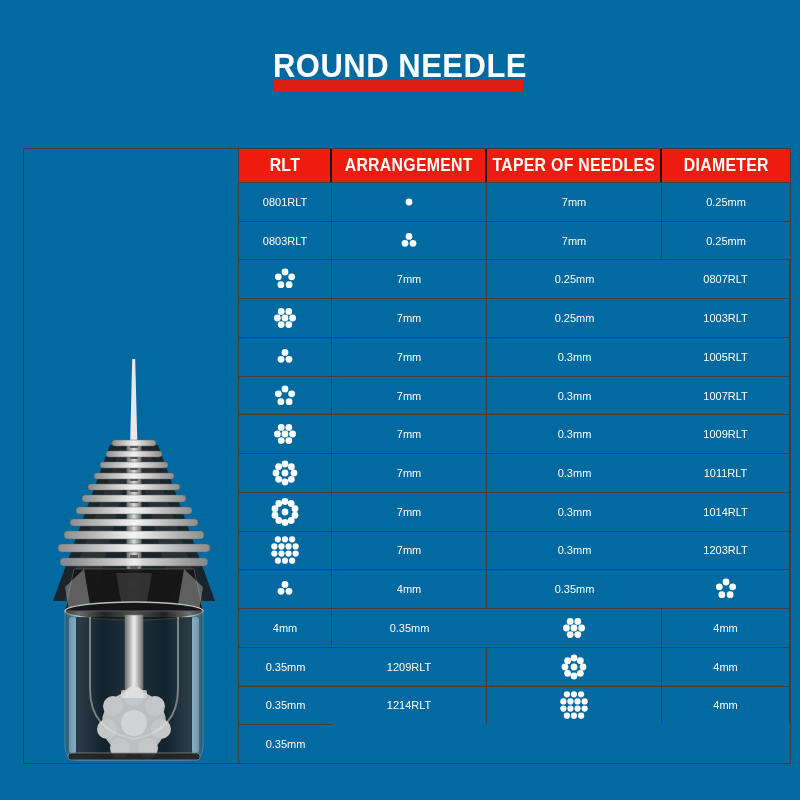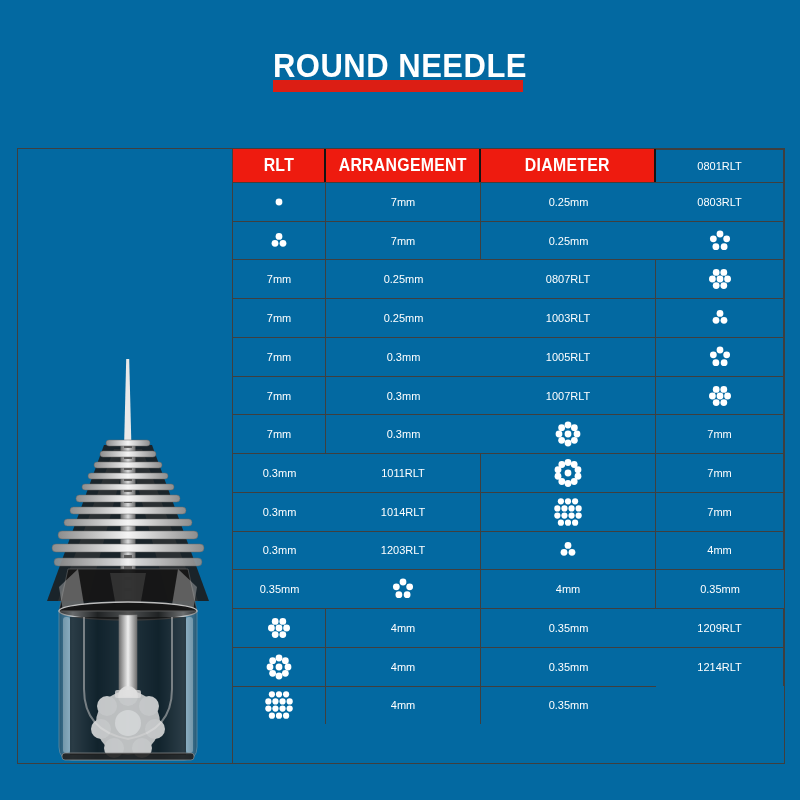--- a/index.html
+++ b/index.html
@@ -7,21 +7,21 @@
         font-family:"Liberation Sans",sans-serif;color:#fff;}
 
   
   .page-title{position:absolute;top:48px;left:0;width:100%;text-align:center;
     font-weight:bold;font-size:31px;letter-spacing:.5px;color:#fff;z-index:2;
     text-transform:uppercase;transform:scaleY(1.06);}
   .title-underline{position:absolute;top:80px;left:273px;width:250px;height:12px;
     background:#dc1e14;z-index:1;}
 
   
-  .frame{position:absolute;left:17px;top:148px;width:768px;height:616px;
+  .frame{position:absolute;left:23px;top:148px;width:768px;height:616px;
     border:1px solid #3f3f3f;display:flex;box-sizing:border-box;}
   .cartridge-pane{width:214px;position:relative;flex:none;}
   .cartridge-pane svg{position:absolute;left:0;bottom:0;}
 
   
   .data-table{flex:1;display:grid;
     grid-template-columns:93px 155px 175px 1fr;
     grid-template-rows:33px repeat(15,1fr);
     border-left:1px solid #3f3f3f;box-sizing:border-box;}
   .hcell{background:#ee1b0f;color:#fff;font-weight:bold;font-size:16.5px;
@@ -125,20 +125,23 @@
     </div>
 
     <div class="data-table">
       <div class="hcell">
           <span>RLT</span>
         </div>
       <div class="hcell">
           <span>ARRANGEMENT</span>
         </div>
       <div class="hcell">
+          <span>TAPER OF NEEDLES</span>
+        </div>
+      <div class="hcell">
           <span>DIAMETER</span>
         </div>
 
     <div class="cell">0801RLT</div>
         <div class="cell">
           <svg width="48" height="36" viewBox="-24 -18 48 36" class="dots">
             <circle cx="0.00" cy="0.00" r="3.4" fill="#ffffff"></circle>
           </svg>
         </div>
         <div class="cell">7mm</div>
@@ -207,20 +210,21 @@
             <circle cx="7.60" cy="0.00" r="3.4" fill="#ffffff"></circle>
             <circle cx="3.80" cy="6.58" r="3.4" fill="#ffffff"></circle>
             <circle cx="-3.80" cy="6.58" r="3.4" fill="#ffffff"></circle>
             <circle cx="-7.60" cy="0.00" r="3.4" fill="#ffffff"></circle>
             <circle cx="-3.80" cy="-6.58" r="3.4" fill="#ffffff"></circle>
             <circle cx="3.80" cy="-6.58" r="3.4" fill="#ffffff"></circle>
           </svg>
         </div>
         <div class="cell">7mm</div>
         <div class="cell lastcol">0.3mm</div>
+        <div class="cell">1009RLT</div>
         <div class="cell">
           <svg width="48" height="36" viewBox="-24 -18 48 36" class="dots">
             <circle cx="0.00" cy="0.00" r="3.4" fill="#ffffff"></circle>
             <circle cx="0.00" cy="-9.00" r="3.4" fill="#ffffff"></circle>
             <circle cx="6.36" cy="-6.36" r="3.4" fill="#ffffff"></circle>
             <circle cx="9.00" cy="0.00" r="3.4" fill="#ffffff"></circle>
             <circle cx="6.36" cy="6.36" r="3.4" fill="#ffffff"></circle>
             <circle cx="0.00" cy="9.00" r="3.4" fill="#ffffff"></circle>
             <circle cx="-6.36" cy="6.36" r="3.4" fill="#ffffff"></circle>
             <circle cx="-9.00" cy="0.00" r="3.4" fill="#ffffff"></circle>

